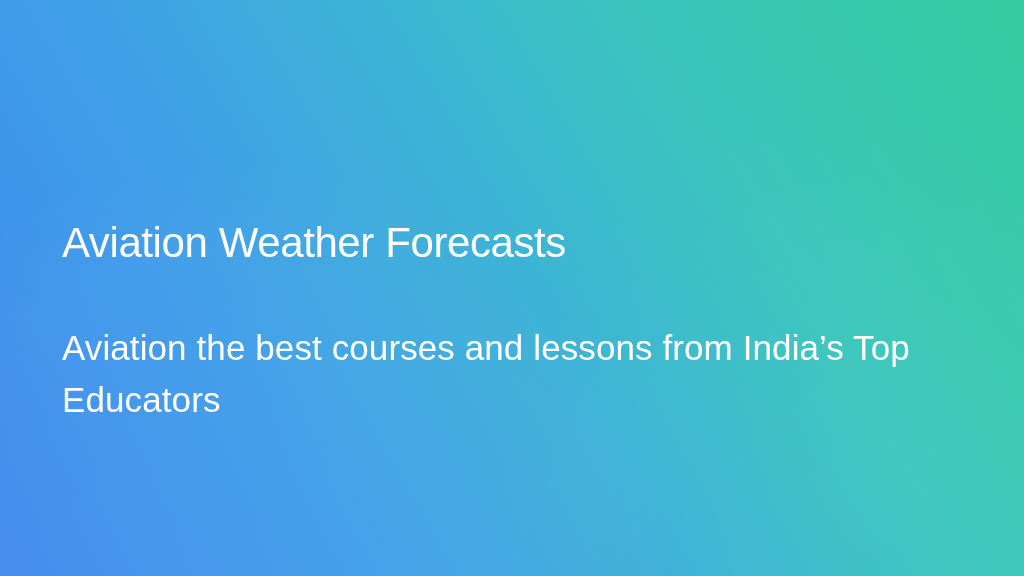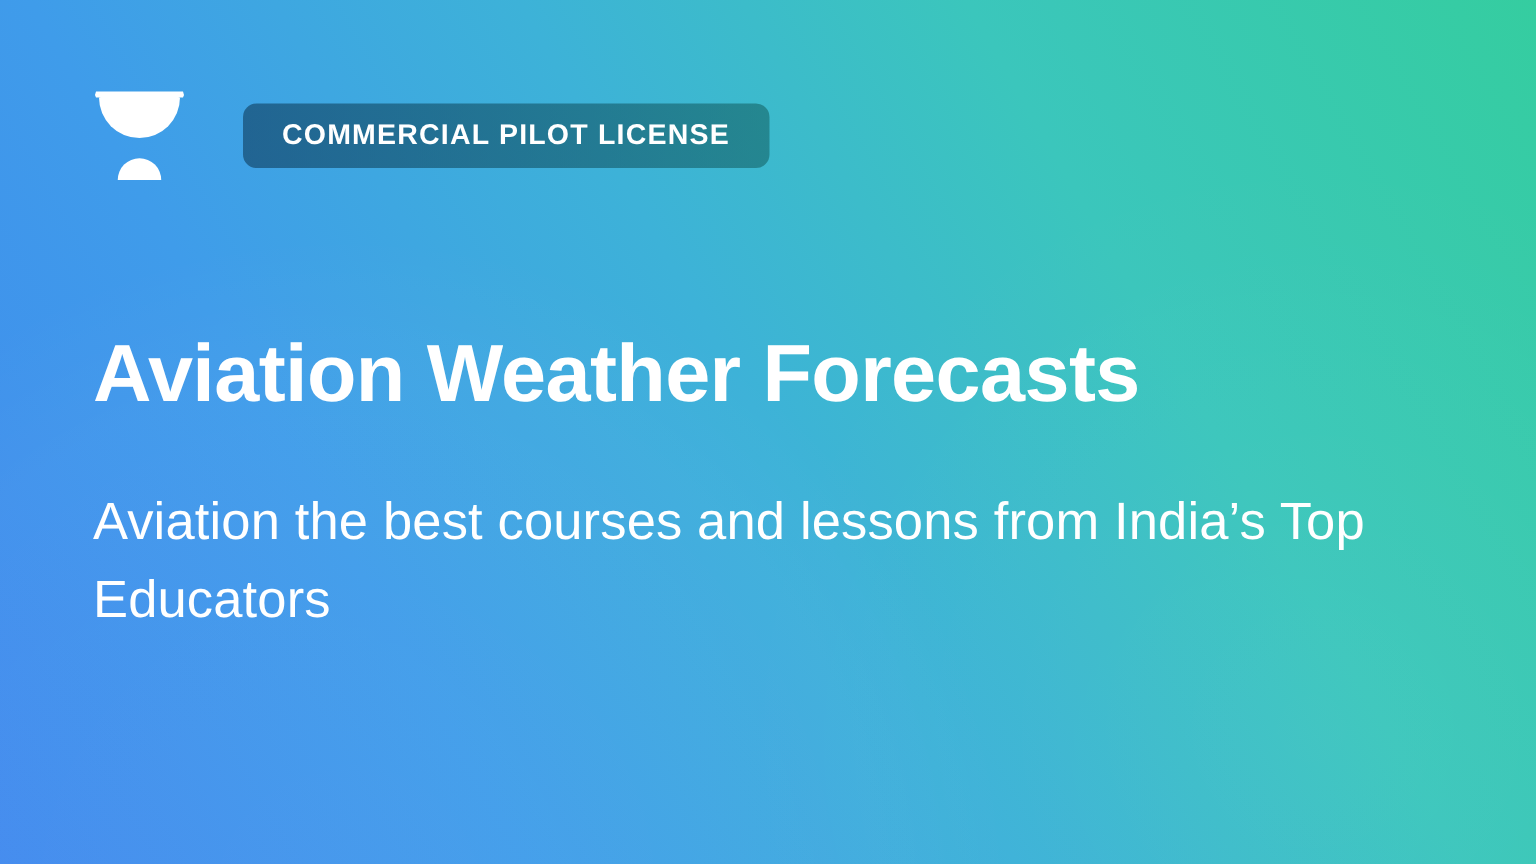--- a/index.html
+++ b/index.html
@@ -95,22 +95,22 @@
     line-height: 1;
     white-space: nowrap;
   }
 
   .headline {
     position: absolute;
     left: 62px;
     top: 219px;
     margin: 0;
     color: #FFFFFF;
-    font-size: 54px;
-    font-weight: 700;
+    font-size: 42px;
+    font-weight: 400;
     letter-spacing: -0.4px;
     line-height: 1.12;
     white-space: nowrap;
   }
 
   .subhead {
     position: absolute;
     left: 62px;
     top: 322px;
     margin: 0;
@@ -123,31 +123,18 @@
   }
 </style>
 </head>
 <body>
 
 <div class="hero-card">
 
   <div class="sheen-a"></div>
   <div class="sheen-b"></div>
 
-  <div class="header-row">
-
-    <svg class="brand-logo" viewBox="0 0 62 64" aria-hidden="true">
-      <path d="M2 3 H60 A4 4 0 0 1 60 7 H57.2 A26.2 26.2 0 0 1 4.8 7 H2 A4 4 0 0 1 2 3 Z" fill="#FFFFFF"></path>
-      <path d="M4 7 A27 27 0 0 0 58 7 Z" fill="#FFFFFF"></path>
-      <path d="M16.5 62 A14.5 14.5 0 0 1 45.5 62 Z" fill="#FFFFFF"></path>
-    </svg>
-
-    <div class="category-badge">
-      <span class="category-badge-label">COMMERCIAL PILOT LICENSE</span>
-    </div>
-
-  </div>
 
   <h1 class="headline">Aviation Weather Forecasts</h1>
 
   <p class="subhead">Aviation the best courses and lessons from India’s Top Educators</p>
 
 </div>
 
 </body></html>

